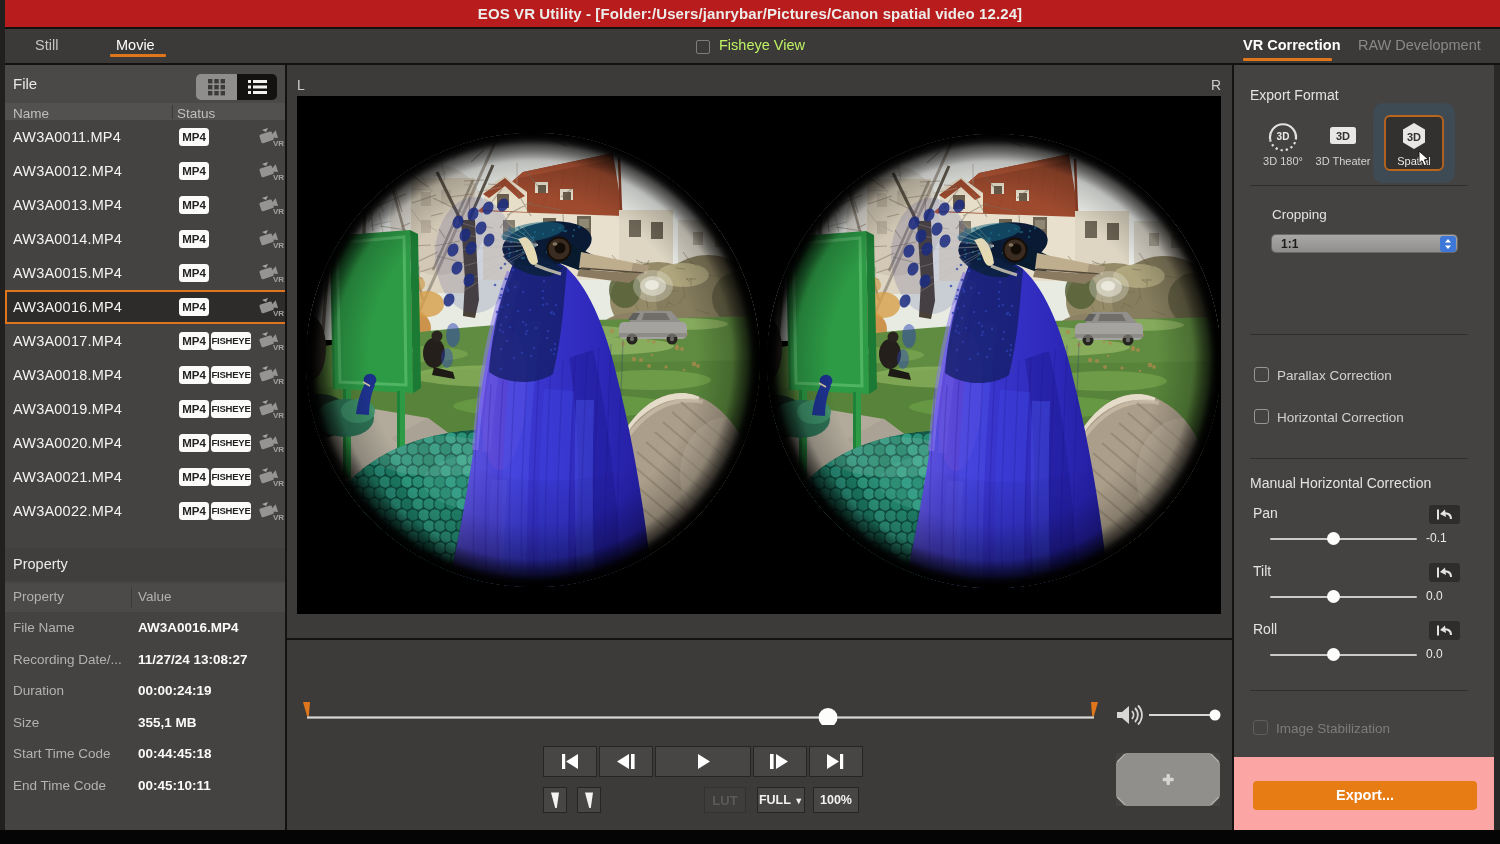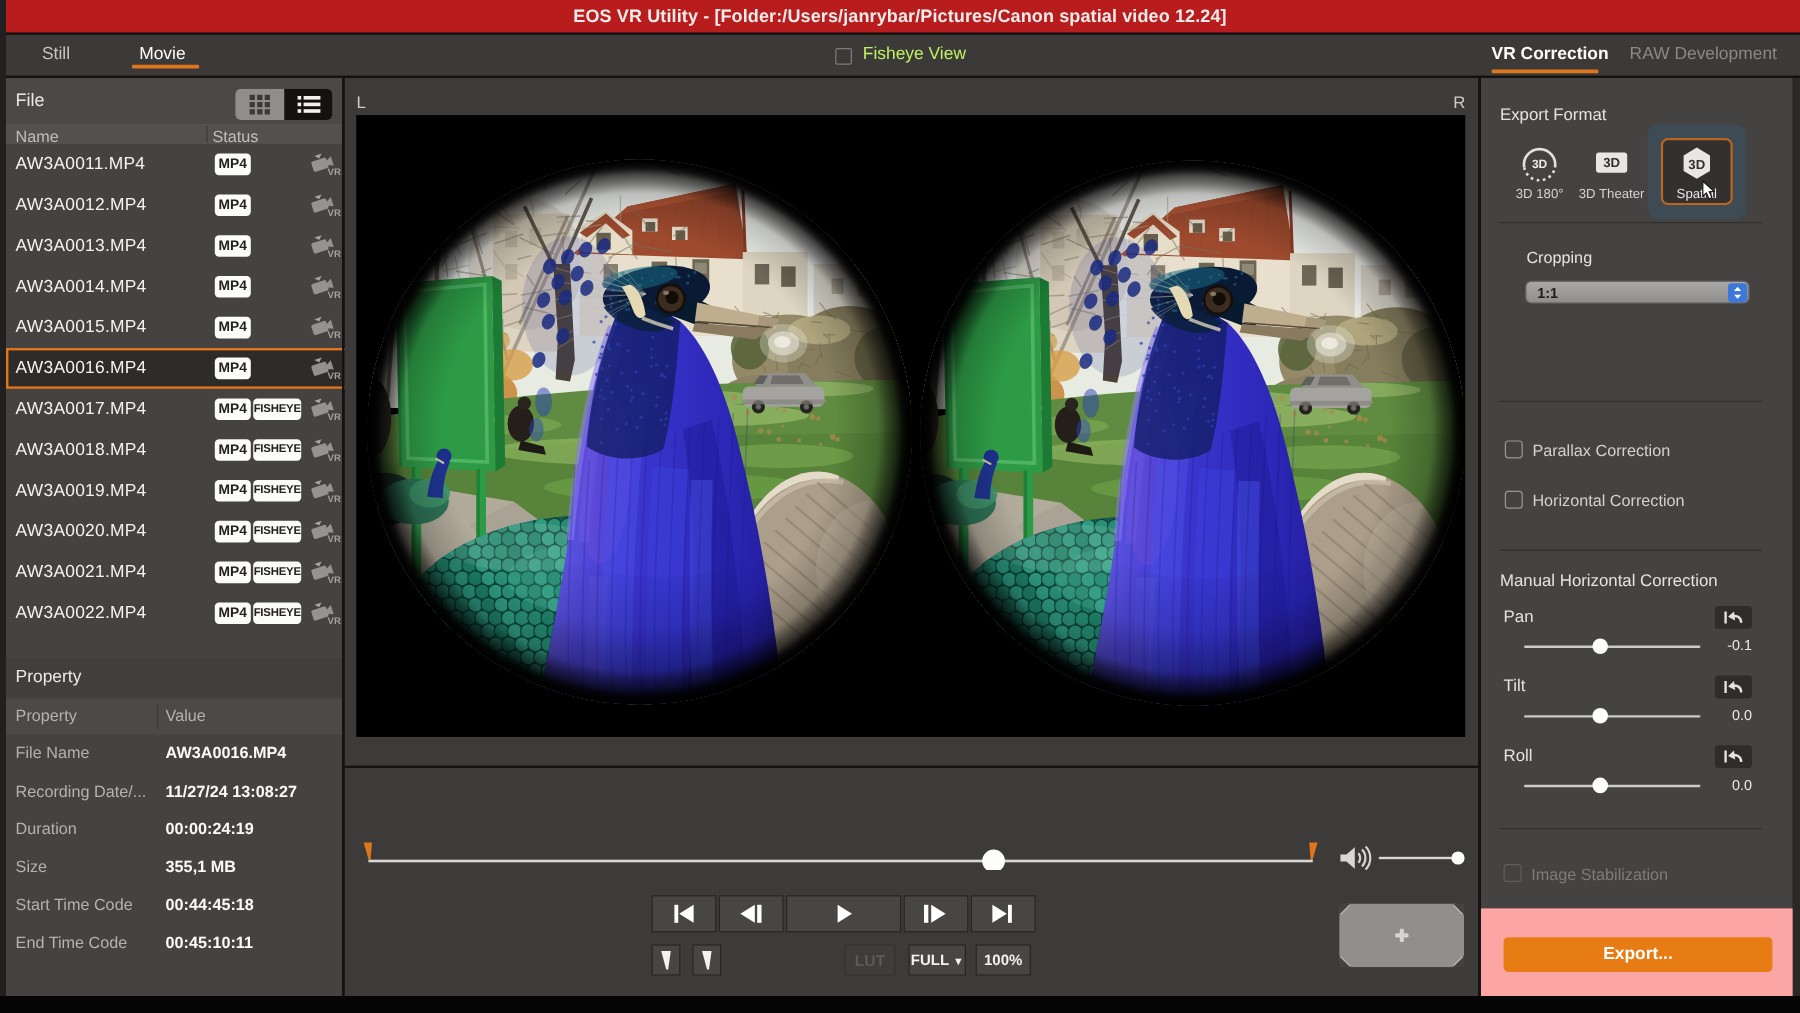--- a/index.html
+++ b/index.html
@@ -53,21 +53,21 @@
 #tcbig{position:absolute;left:245px;top:0;width:330px;color:#ffffff;font-size:21px;line-height:26px;letter-spacing:1.2px}
 #tcdur{position:absolute;left:408px;top:0;color:#b6b5b3;font-size:15px;line-height:26px}
 
 #right{left:1234px;top:65px;width:260px;height:765px;background:#454342}
 #right .h{position:absolute;left:16px;font-size:13.5px;color:#e4e3e1}
 #right .hvy{position:absolute;font-size:13.5px;color:#e4e3e1}
 .divid{position:absolute;left:16px;width:218px;height:1px;background:#302f2d}
 .cb{position:absolute;width:15px;height:15px;border:1.5px solid #989694;border-radius:3px}
 .cbl{position:absolute;font-size:13.5px;color:#d2d1cf}
 .rstbtn{position:absolute;left:195px;width:31px;height:19px;background:#2e2d2b;border-radius:3px}
-.slval{position:absolute;left:192px;width:34px;text-align:right;font-size:12px;color:#eAe9e7}
+.slval{position:absolute;left:192px;width:34px;font-size:12px;color:#eAe9e7}
 .sltrack{position:absolute;left:36px;width:147px;height:2px;background:#cbcac8;border-radius:1px}
 .slknob{position:absolute;width:13px;height:13px;border-radius:7px;background:#fdfdfb}
 #exparea{left:0;top:692px;width:260px;height:73px;background:#fca5a5}
 #expbtn{position:absolute;left:19px;top:24px;width:224px;height:29px;background:#e77c15;border-radius:4px;
  color:#fff;font-size:14.5px;font-weight:bold;text-align:center;line-height:29px}
 #botblack{left:0;top:830px;width:1500px;height:14px;background:#050505}
 #ledge{left:0;top:0;width:5px;height:830px;background:#21201e}
 #redge{left:1494px;top:65px;width:6px;height:765px;background:#2a2927}
 #csepL{left:285px;top:65px;width:2px;height:765px;background:#141311}
 #csepR{left:1232px;top:65px;width:2px;height:765px;background:#141311}

